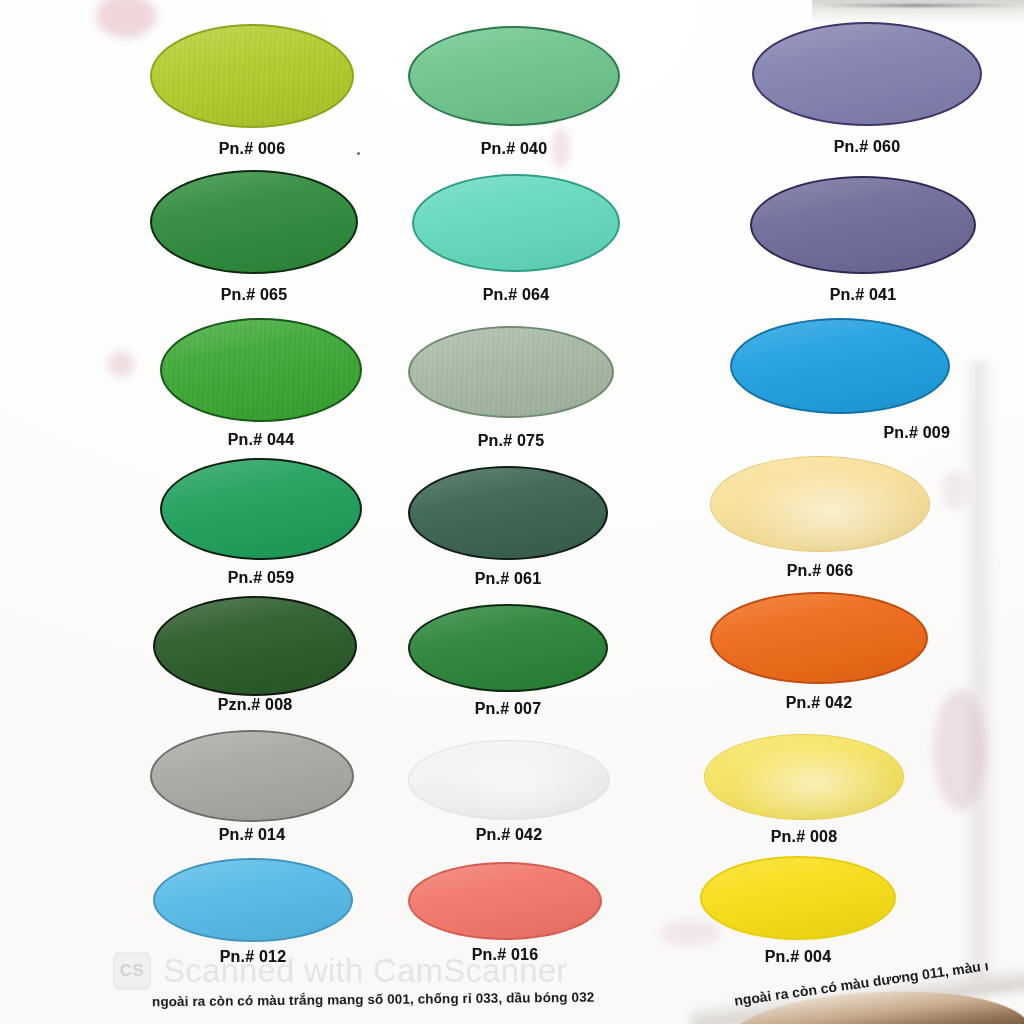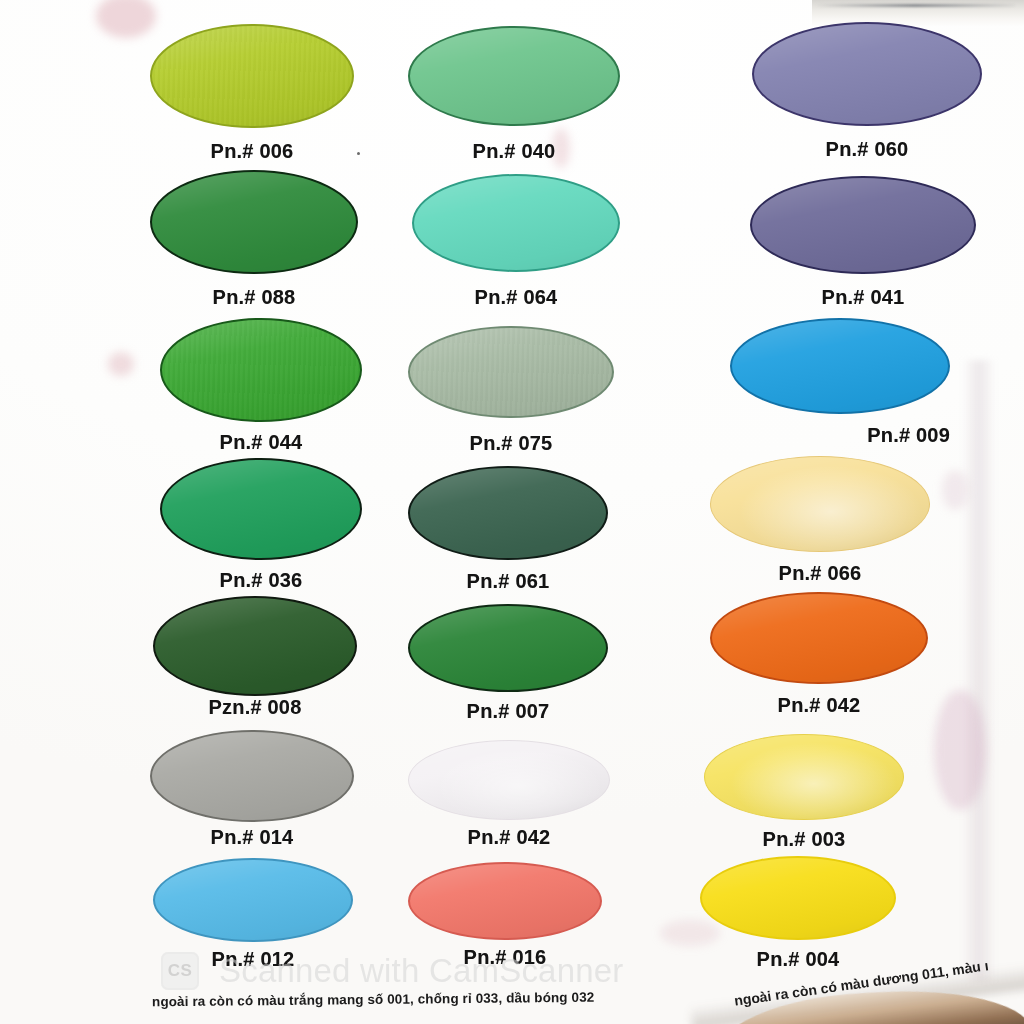--- a/index.html
+++ b/index.html
@@ -80,21 +80,21 @@
   .oval .grain{
     position:absolute;inset:0;border-radius:50%;
     background:repeating-linear-gradient(92deg,rgba(255,255,255,.05) 0px,rgba(255,255,255,.05) 2px,rgba(0,0,0,.035) 3px,rgba(0,0,0,.035) 5px);
     opacity:.5;pointer-events:none;
   }
   .label{
     position:absolute;
     width:100%;
     text-align:center;
     font-family:"Liberation Sans", sans-serif;
-    font-size:20px;
+    font-size:16px;
     font-weight:600;
     color:#141414;
     letter-spacing:.2px;
     white-space:nowrap;
     text-shadow:0 0 .6px rgba(0,0,0,.35);
   }
 
   
   .note{
     position:absolute;
@@ -111,24 +111,23 @@
   }
   #note-right{
     left:733px;top:975px;
     font-size:14px;
     transform:rotate(-8deg);
   }
 
   
   #watermark{
     position:absolute;left:113px;top:952px;
-    display:flex;align-items:center;gap:20px;
+    display:flex;align-items:center;gap:12px;
     opacity:.55;
     pointer-events:none;
-    margin-left:48px;
   }
   #cs-logo{
     width:38px;height:38px;
     border-radius:7px;
     background:#e9e9e9;
     display:flex;align-items:center;justify-content:center;
     color:#b3b3b3;
     font-size:17px;font-weight:700;
     font-family:"Liberation Sans", sans-serif;
     letter-spacing:.5px;
@@ -168,34 +167,34 @@
           <div class="oval" style="width: 204px; height: 104px; background: rgb(179, 204, 42); border: 2px solid rgb(142, 164, 29);">
             <div class="sheen"></div>
             <div class="grain"></div>
           </div>
           <div class="label" style="top: 116px;">Pn.# 006</div>
         </div>
         <div class="swatch" style="left: 0px; top: 170px; width: 208px; height: 138px;">
           <div class="oval" style="width: 208px; height: 104px; background: rgb(47, 139, 60); border: 2px solid rgb(13, 42, 18);">
             <div class="sheen"></div>
           </div>
-          <div class="label" style="top: 116px;">Pn.# 088</div>
+          <div class="label" style="top: 116px;">Pn.# 065</div>
         </div>
         <div class="swatch" style="left: 10px; top: 318px; width: 202px; height: 138px;">
           <div class="oval" style="width: 202px; height: 104px; background: rgb(58, 168, 50); border: 2px solid rgb(24, 89, 26);">
             <div class="sheen"></div>
             <div class="grain"></div>
           </div>
           <div class="label" style="top: 113px;">Pn.# 044</div>
         </div>
         <div class="swatch" style="left: 10px; top: 458px; width: 202px; height: 136px;">
           <div class="oval" style="width: 202px; height: 102px; background: rgb(32, 160, 92); border: 2px solid rgb(13, 31, 18);">
             <div class="sheen"></div>
           </div>
-          <div class="label" style="top: 111px;">Pn.# 036</div>
+          <div class="label" style="top: 111px;">Pn.# 059</div>
         </div>
         <div class="swatch" style="left: 3px; top: 596px; width: 204px; height: 134px;">
           <div class="oval" style="width: 204px; height: 100px; background: rgb(43, 92, 43); border: 2px solid rgb(16, 26, 16);">
             <div class="sheen"></div>
           </div>
           <div class="label" style="top: 100px;">Pzn.# 008</div>
         </div>
         <div class="swatch" style="left: 0px; top: 730px; width: 204px; height: 126px;">
           <div class="oval" style="width: 204px; height: 92px; background: rgb(169, 169, 164); border: 2px solid rgb(111, 111, 106);">
             <div class="sheen"></div>
@@ -285,21 +284,21 @@
           <div class="oval" style="width: 218px; height: 92px; background: rgb(238, 106, 24); border: 2px solid rgb(194, 74, 16);">
             <div class="sheen"></div>
           </div>
           <div class="label" style="top: 102px;">Pn.# 042</div>
         </div>
         <div class="swatch" style="left: 4px; top: 734px; width: 200px; height: 120px;">
           <div class="oval" style="width: 200px; height: 86px; background: rgb(246, 227, 97); border: 1px solid rgb(230, 208, 76);">
             <div class="sheen"></div>
             <div class="sheen" style="background: radial-gradient(60% 70% at 55% 58%, rgba(255, 255, 255, 0.55), rgba(255, 255, 255, 0) 70%);"></div>
           </div>
-          <div class="label" style="top: 94px;">Pn.# 003</div>
+          <div class="label" style="top: 94px;">Pn.# 008</div>
         </div>
         <div class="swatch" style="left: 0px; top: 856px; width: 196px; height: 118px;">
           <div class="oval" style="width: 196px; height: 84px; background: rgb(248, 222, 24); border: 2px solid rgb(232, 205, 13);">
             <div class="sheen"></div>
           </div>
           <div class="label" style="top: 92px;">Pn.# 004</div>
         </div>
       </div>
     </div>
 

